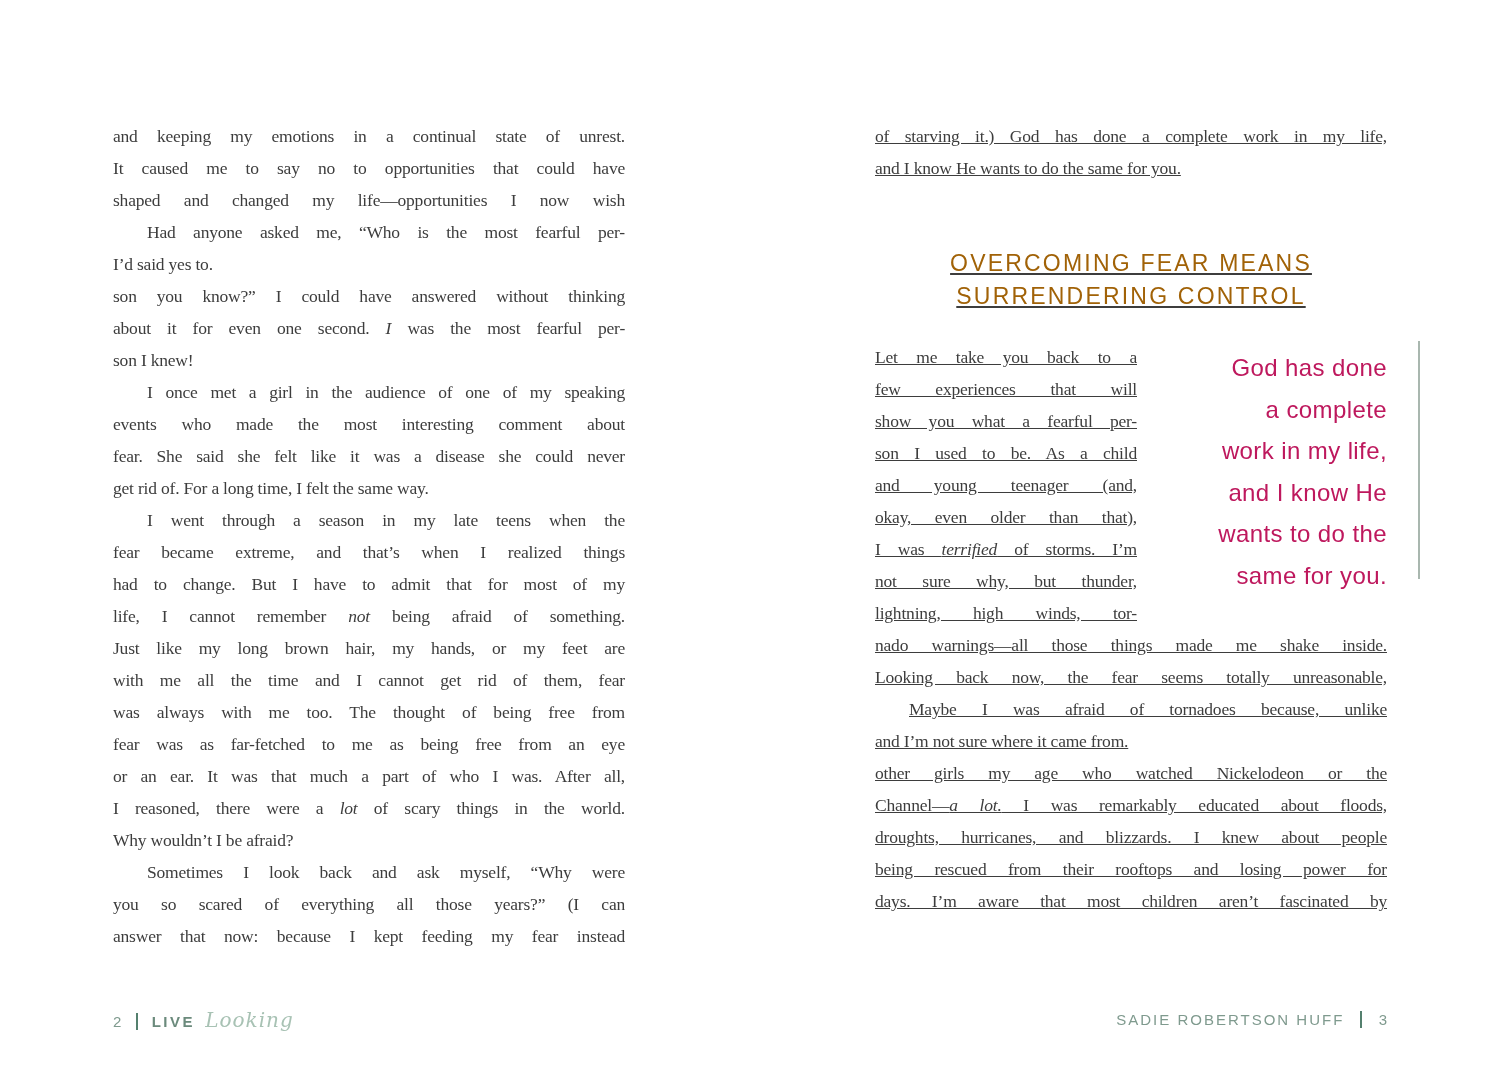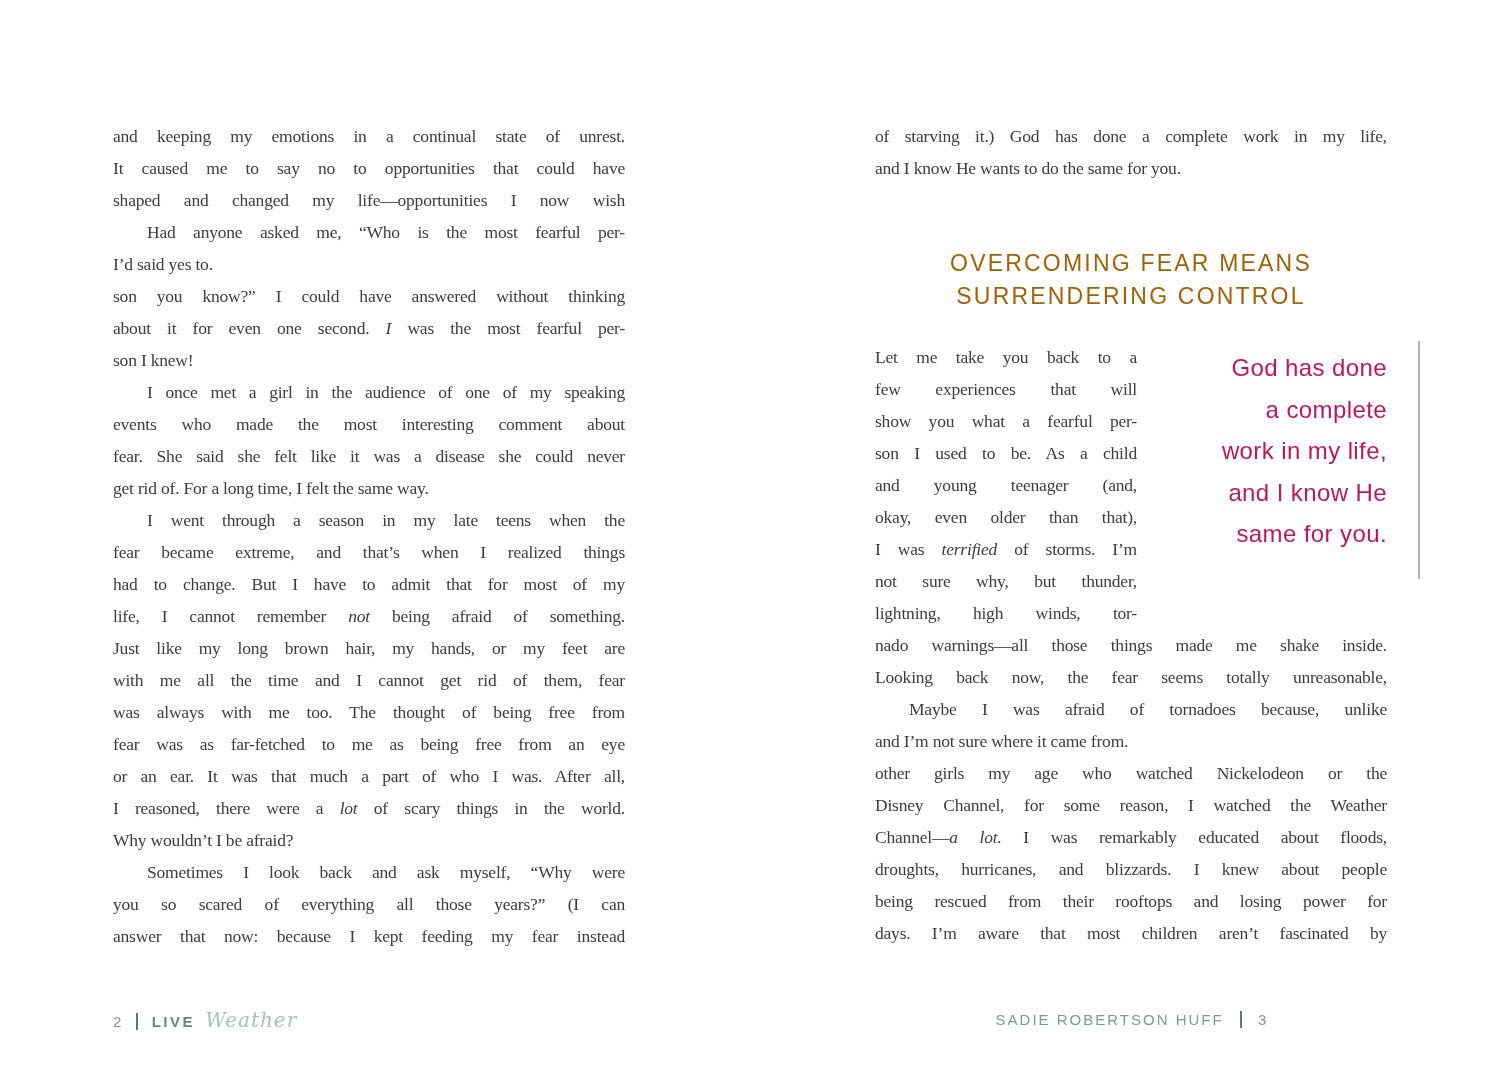--- a/index.html
+++ b/index.html
@@ -7,21 +7,21 @@
     position:relative;
     width:1500px;height:1091px;
     background:#ffffff;
     font-family:"Liberation Serif", serif;
     color:#3d3d3d;
     overflow:hidden;
   }
   
   .textblock{position:absolute;width:512px;}
   .left-text{left:113px;top:120px;}
-  .right-text{left:875px;top:120px;}
+  .right-text{left:875px;top:120px;text-decoration:underline;}
   .bline{
     height:32px;line-height:32px;
     font-size:17.5px;letter-spacing:-0.2px;
     text-align:justify;text-align-last:justify;
     white-space:normal;overflow:visible;
   }
   .bline.indent{padding-left:34px;}
   .bline.para-end{text-align-last:left;}
   .bline em{font-style:italic;}
   
@@ -47,21 +47,21 @@
     position:absolute;left:1418px;top:341px;
     width:2px;height:238px;background:#a9b7af;
   }
   
   .footer{
     position:absolute;top:1008px;height:24px;line-height:24px;
     font-family:"Liberation Sans", sans-serif;
     font-size:15px;color:#7f9a8e;
   }
   .footer-left{left:113px;}
-  .footer-right{left:875px;width:512px;text-align:center;letter-spacing:2px;}
+  .footer-right{left:875px;width:512px;text-align:right;letter-spacing:2px;}
   .vbar{
     display:inline-block;width:2px;height:17px;background:#54806e;
     vertical-align:-3px;margin:0 10px;
   }
   .live-caps{font-weight:700;letter-spacing:2.5px;color:#6b8a7c;}
   .script-title{
     font-family:"DejaVu Serif", serif;font-style:italic;
     font-size:20px;color:#a8c2b4;margin-left:6px;letter-spacing:1px;
   }
   .pgnum{color:#7f9a8e;letter-spacing:0;}
@@ -97,21 +97,21 @@
       <div class="bline para-end">Why wouldn’t I be afraid?</div>
       <div class="bline indent">Sometimes I look back and ask myself, “Why were</div>
       <div class="bline">you so scared of everything all those years?” (I can</div>
       <div class="bline">answer that now: because I kept feeding my fear instead</div>
     </div>
 
   <footer class="footer footer-left">
     <span class="pgnum">2</span>
     <span class="vbar"></span>
     <span class="live-caps">LIVE</span>
-    <span class="script-title">Weather</span>
+    <span class="script-title">Looking</span>
   </footer>
 
   <div class="textblock right-text">
     <div id="right-top-lines">
         <div class="bline">of starving it.) God has done a complete work in my life,</div>
         <div class="bline para-end">and I know He wants to do the same for you.</div>
       </div>
 
     <h2 class="heading" style="margin-bottom:0;">
       <span>OVERCOMING FEAR MEANS</span><br>
@@ -128,31 +128,31 @@
           <div class="bline">okay, even older than that),</div>
           <div class="bline">I was <em>terrified</em> of storms. I’m</div>
           <div class="bline">not sure why, but thunder,</div>
           <div class="bline">lightning, high winds, tor-</div>
         </div>
       <aside class="pullquote" id="pq-lines">
           <div>God has done</div>
           <div>a complete</div>
           <div>work in my life,</div>
           <div>and I know He</div>
+          <div>wants to do the</div>
           <div>same for you.</div>
         </aside>
     </div>
 
     <div id="right-bottom-lines">
         <div class="bline">nado warnings—all those things made me shake inside.</div>
         <div class="bline">Looking back now, the fear seems totally unreasonable,</div>
         <div class="bline indent">Maybe I was afraid of tornadoes because, unlike</div>
         <div class="bline para-end">and I’m not sure where it came from.</div>
         <div class="bline">other girls my age who watched Nickelodeon or the</div>
-        <div class="bline">Disney Channel, for some reason, I watched the Weather</div>
         <div class="bline">Channel—<em>a lot.</em> I was remarkably educated about floods,</div>
         <div class="bline">droughts, hurricanes, and blizzards. I knew about people</div>
         <div class="bline">being rescued from their rooftops and losing power for</div>
         <div class="bline">days. I’m aware that most children aren’t fascinated by</div>
       </div>
   </div>
 
   <span class="pq-rule"></span>
 
   <footer class="footer footer-right">

